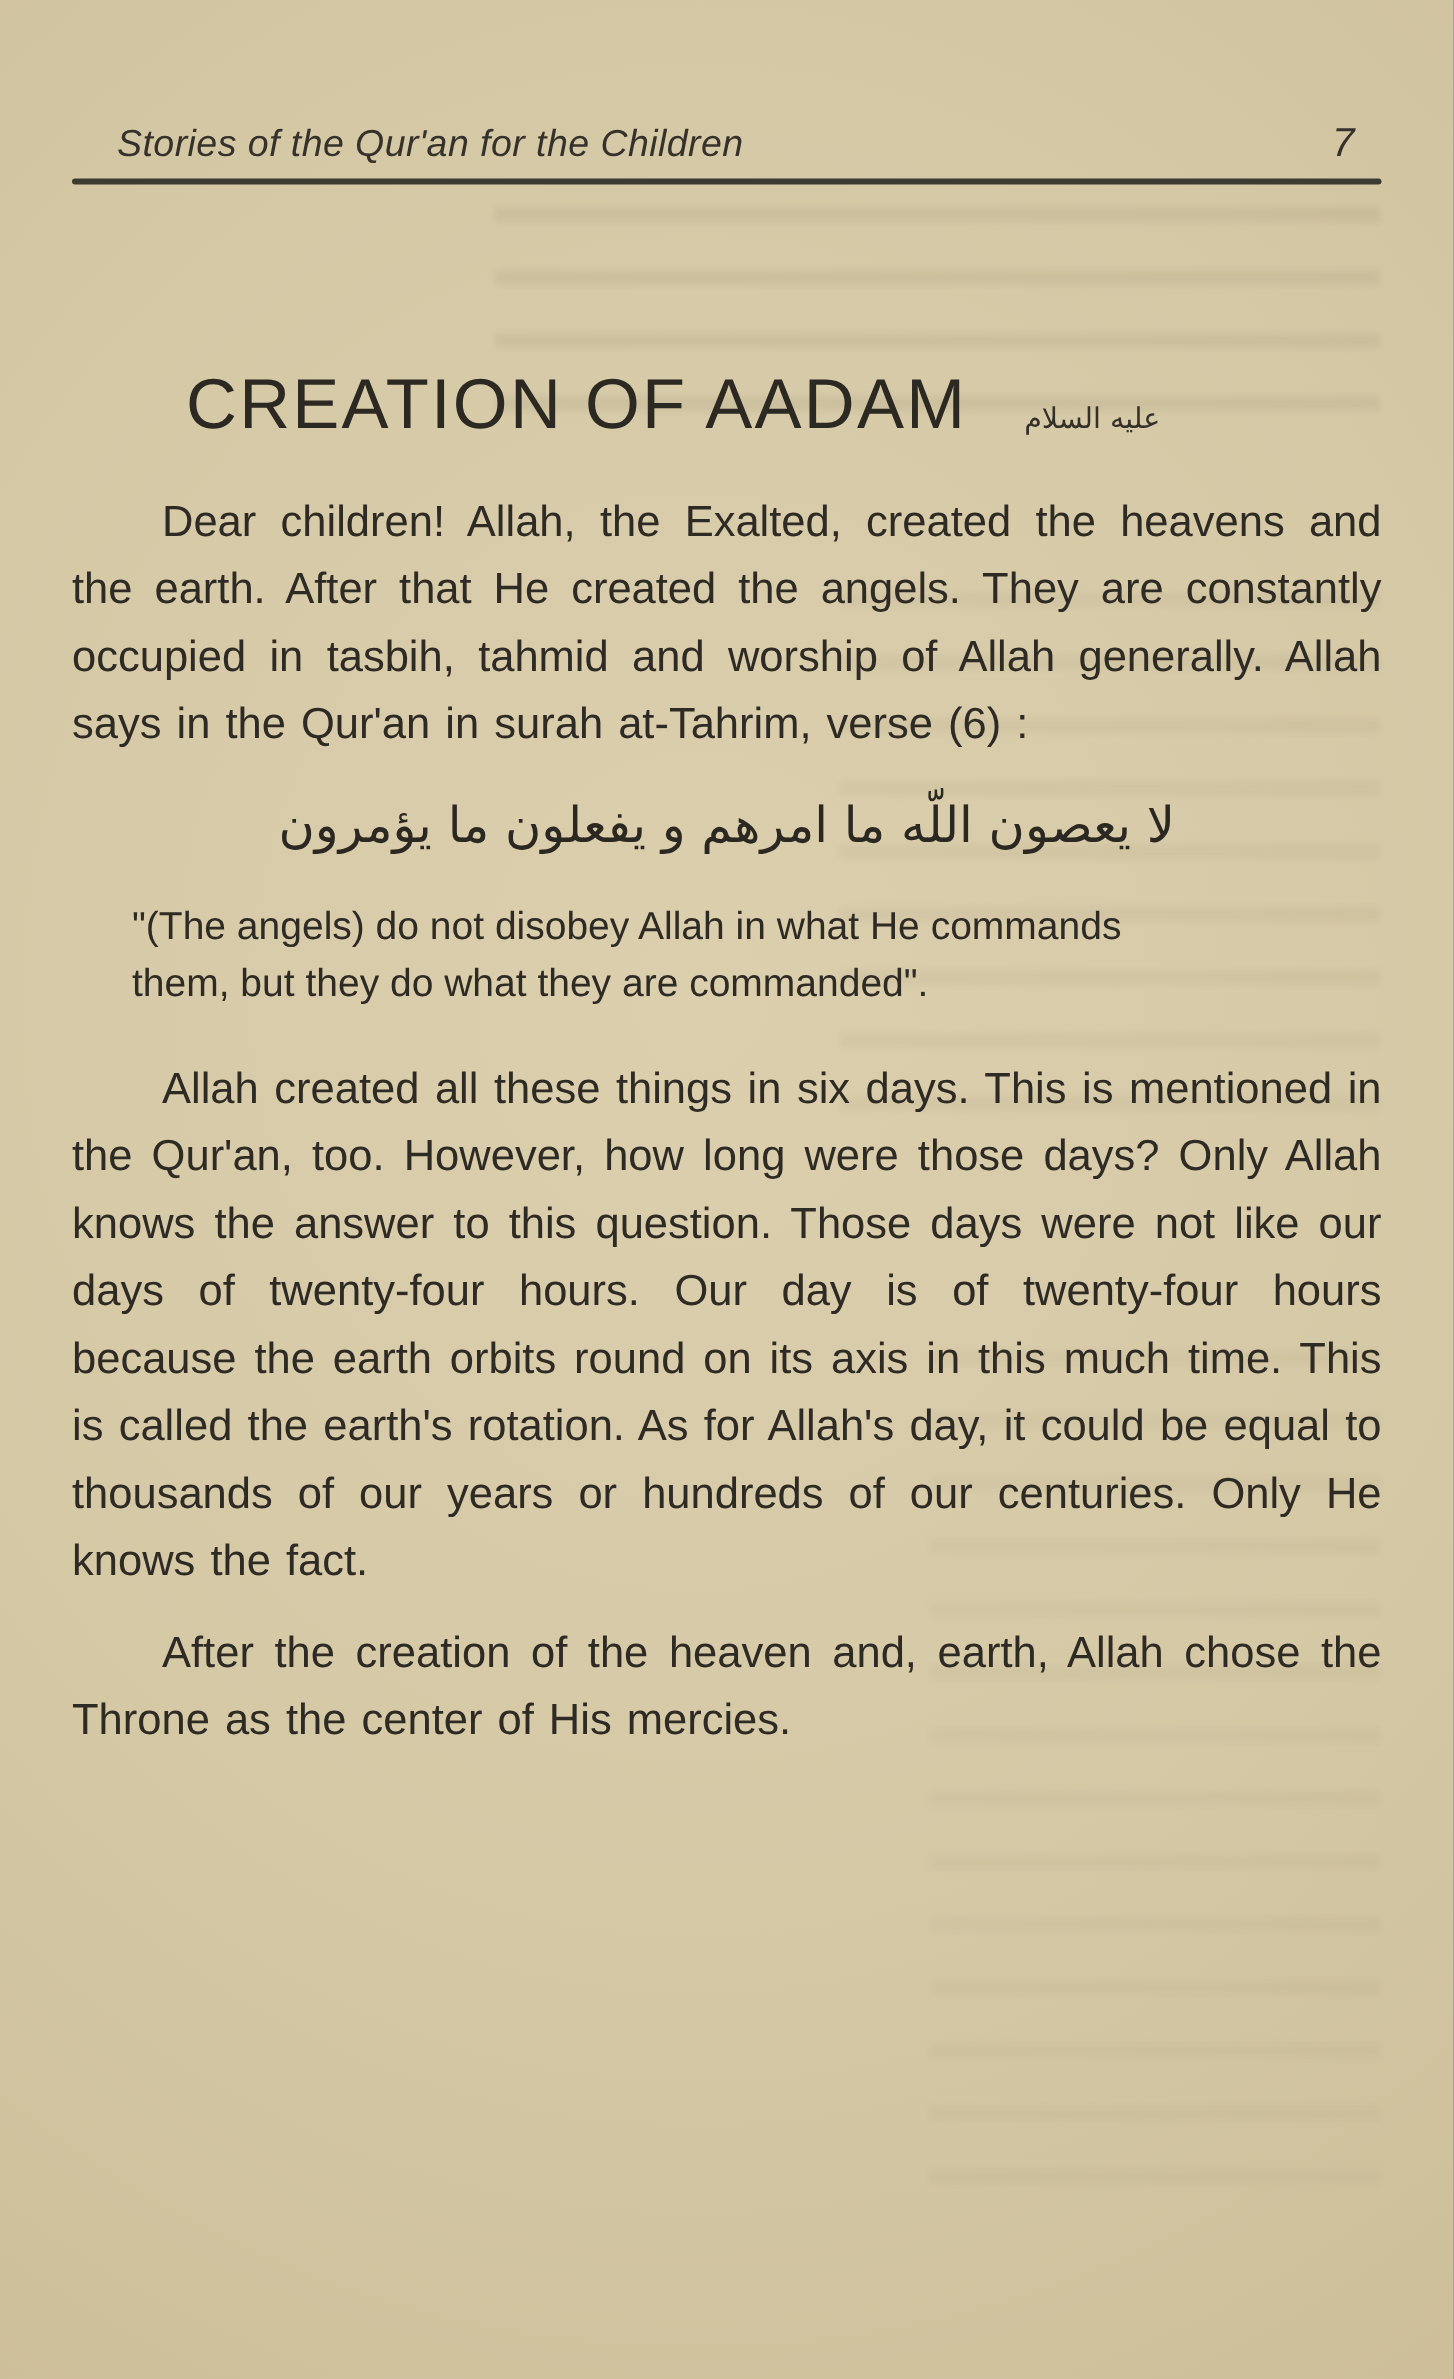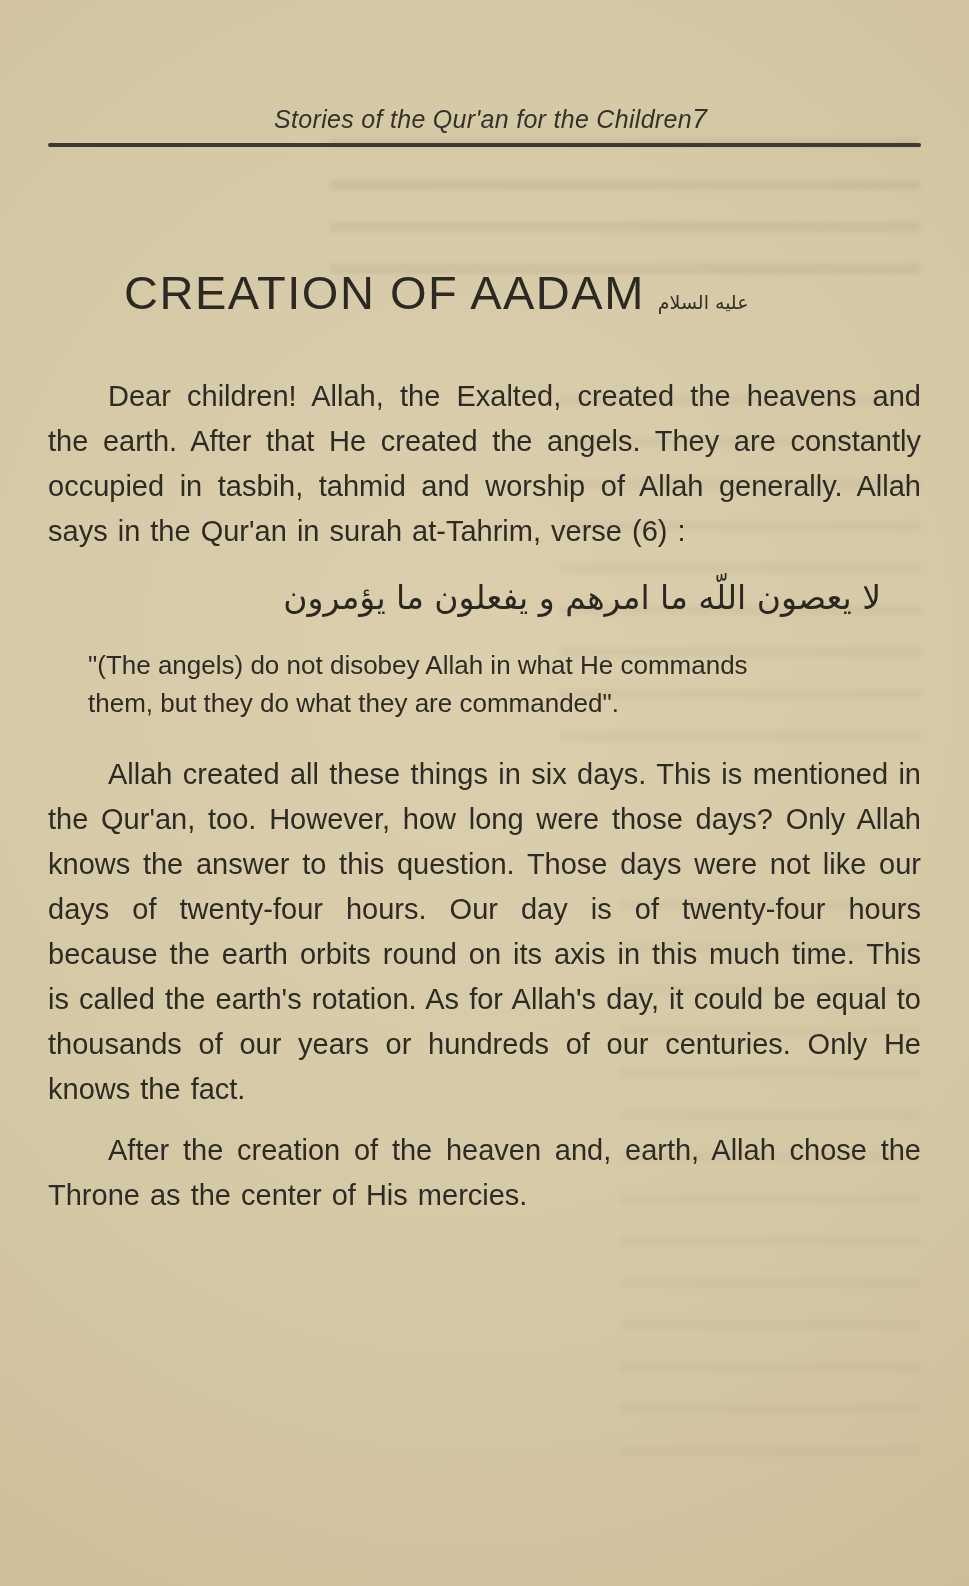--- a/index.html
+++ b/index.html
@@ -42,23 +42,23 @@
     position: relative;
     padding: 0 48px;
     box-sizing: border-box;
     width: 100%;
     height: 100%;
   }
 
   
   .running-header {
     display: flex;
-    justify-content: center;
+    justify-content: space-between;
     align-items: baseline;
-    padding-top: 104px;
+    padding-top: 80px;
     margin-left: 30px;
   }
   .running-header .book-title {
     font-style: italic;
     font-size: 25px;
     letter-spacing: 0.3px;
     color: #35322b;
   }
   .running-header .page-number {
     font-style: italic;
@@ -72,53 +72,53 @@
     margin-top: 8px;
     border-radius: 2px;
   }
 
   
   .chapter-title-row {
     margin-top: 118px;
     padding-left: 76px;
     display: flex;
     align-items: baseline;
-    gap: 13px;
+    gap: 38px;
     white-space: nowrap;
   }
   .chapter-title {
     font-size: 47px;
     font-weight: 500;
     letter-spacing: 1.5px;
     color: #2c2922;
   }
   .honorific {
     font-family: "DejaVu Sans", sans-serif;
     font-size: 19px;
     direction: rtl;
     color: #33302a;
   }
 
   
   .body-text {
-    margin-top: 54px;
+    margin-top: 30px;
     font-size: 29px;
     line-height: 45px;
     text-align: justify;
     color: #2e2b25;
   }
   .para {
     text-indent: 60px;
     margin: 0 0 16px 0;
     word-spacing: 2px;
   }
 
   .verse-arabic {
     direction: rtl;
-    text-align: right;
+    text-align: center;
     font-family: "DejaVu Sans", sans-serif;
     font-size: 33px;
     line-height: 52px;
     margin: 18px 40px 22px 40px;
     color: #2b2821;
   }
 
   .verse-translation {
     font-size: 26px;
     line-height: 38px;

